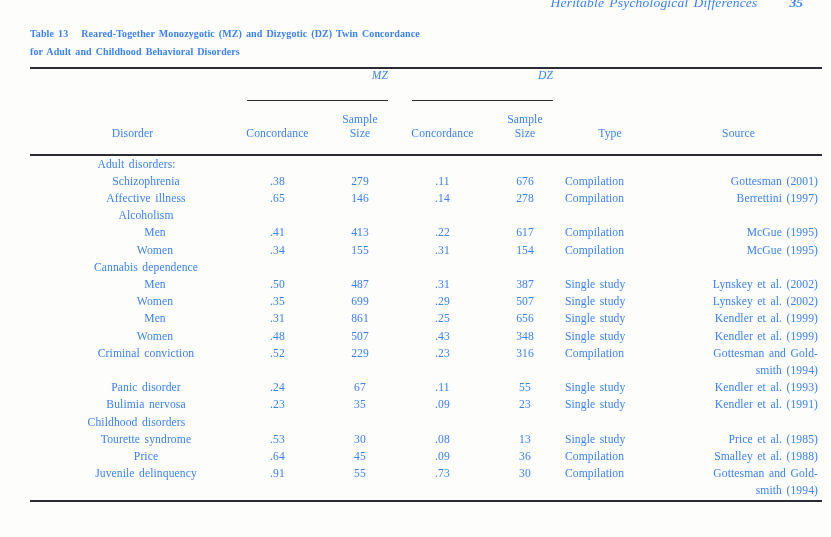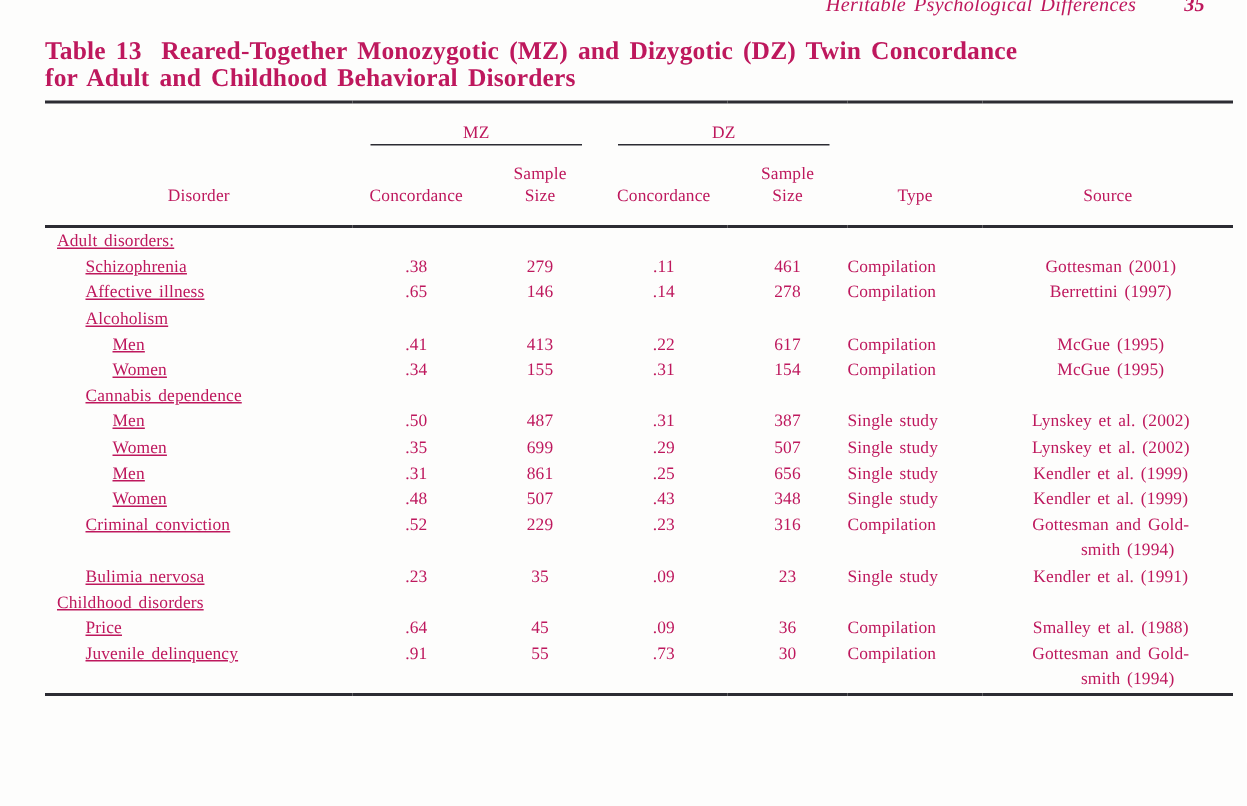--- a/index.html
+++ b/index.html
@@ -2,21 +2,21 @@
 <html><head>
 <meta charset="utf-8">
 <style>
   html, body { margin: 0; padding: 0; background: #ffffff; }
   .page {
     position: relative;
     width: 831px;
     height: 537px;
     background: #fdfdfc;
     font-family: "Liberation Serif", "DejaVu Serif", serif;
-    color: #be185d;
+    color: #3b82f6;
     overflow: hidden;
   }
 
   
   .running-head {
     position: absolute;
     top: -5px;
     right: 28px;
     display: flex;
     align-items: baseline;
@@ -27,21 +27,21 @@
   .running-title { font-style: italic; letter-spacing: 0.2px; word-spacing: 0.12em; }
   .running-page { font-weight: 700; font-style: italic; }
 
   
   .caption {
     position: absolute;
     left: 30px;
     top: 25px;
     width: 792px;
     font-weight: 700;
-    font-size: 17px;
+    font-size: 10px;
     line-height: 17.5px;
     word-spacing: 0.14em;
     letter-spacing: 0.1px;
   }
   .caption-gap { display: inline-block; width: 13px; }
 
   
   table.twin-table {
     position: absolute;
     left: 30px;
@@ -60,39 +60,40 @@
     font-weight: 400;
     padding: 0;
     vertical-align: bottom;
     text-align: center;
     line-height: 14.5px;
   }
   .spanner-row th { height: 28px; }
   .label-row th { height: 41px; padding-bottom: 12px; }
   .spanner {
     margin: 0 12px;
-    padding-bottom: 0;
+    padding-bottom: 16px;
     border-bottom: 1.4px solid #2c2c33;
-    text-align: center;
+    text-align: right;
+    font-style: italic;
   }
   .th-multiline { white-space: pre-line; }
 
   td {
     padding: 0;
     line-height: 17.2px;
     vertical-align: top;
     white-space: pre-line;
   }
-  .c-disorder { text-align: left; text-decoration: underline; }
+  .c-disorder { text-align: center; }
   .ind0 { padding-left: 8px; }
   .ind1 { padding-left: 27px; }
   .ind2 { padding-left: 45px; margin-top: 27px; }
   .c-num { text-align: center; }
   .c-type { text-align: left; }
-  .c-source { text-align: center; padding-left: 8px; padding-right: 4px; }
+  .c-source { text-align: right; padding-left: 8px; padding-right: 4px; }
 </style>
 </head>
 <body>
 
 <div class="page">
 
   <div class="running-head">
     <span class="running-title">Heritable Psychological Differences</span>
     <span class="running-page">35</span>
   </div>
@@ -144,21 +145,21 @@
           <td class="c-num"></td>
           <td class="c-num"></td>
           <td class="c-type"></td>
           <td class="c-source"></td>
         </tr>
         <tr>
           <td class="c-disorder ind1">Schizophrenia</td>
           <td class="c-num">.38</td>
           <td class="c-num">279</td>
           <td class="c-num">.11</td>
-          <td class="c-num">461</td>
+          <td class="c-num">676</td>
           <td class="c-type">Compilation</td>
           <td class="c-source">Gottesman (2001)</td>
         </tr>
         <tr>
           <td class="c-disorder ind1">Affective illness</td>
           <td class="c-num">.65</td>
           <td class="c-num">146</td>
           <td class="c-num">.14</td>
           <td class="c-num">278</td>
           <td class="c-type">Compilation</td>
@@ -240,38 +241,56 @@
           <td class="c-disorder ind1">Criminal conviction</td>
           <td class="c-num">.52</td>
           <td class="c-num">229</td>
           <td class="c-num">.23</td>
           <td class="c-num">316</td>
           <td class="c-type">Compilation</td>
           <td class="c-source">Gottesman and Gold-
 &nbsp;&nbsp;&nbsp;&nbsp;&nbsp;smith (1994)</td>
         </tr>
         <tr>
+          <td class="c-disorder ind1">Panic disorder</td>
+          <td class="c-num">.24</td>
+          <td class="c-num">67</td>
+          <td class="c-num">.11</td>
+          <td class="c-num">55</td>
+          <td class="c-type">Single study</td>
+          <td class="c-source">Kendler et al. (1993)</td>
+        </tr>
+        <tr>
           <td class="c-disorder ind1">Bulimia nervosa</td>
           <td class="c-num">.23</td>
           <td class="c-num">35</td>
           <td class="c-num">.09</td>
           <td class="c-num">23</td>
           <td class="c-type">Single study</td>
           <td class="c-source">Kendler et al. (1991)</td>
         </tr>
         <tr>
           <td class="c-disorder ind0">Childhood disorders</td>
           <td class="c-num"></td>
           <td class="c-num"></td>
           <td class="c-num"></td>
           <td class="c-num"></td>
           <td class="c-type"></td>
           <td class="c-source"></td>
         </tr>
         <tr>
+          <td class="c-disorder ind1">Tourette syndrome</td>
+          <td class="c-num">.53</td>
+          <td class="c-num">30</td>
+          <td class="c-num">.08</td>
+          <td class="c-num">13</td>
+          <td class="c-type">Single study</td>
+          <td class="c-source">Price et al. (1985)</td>
+        </tr>
+        <tr>
           <td class="c-disorder ind1">Price</td>
           <td class="c-num">.64</td>
           <td class="c-num">45</td>
           <td class="c-num">.09</td>
           <td class="c-num">36</td>
           <td class="c-type">Compilation</td>
           <td class="c-source">Smalley et al. (1988)</td>
         </tr>
         <tr>
           <td class="c-disorder ind1">Juvenile delinquency</td>

